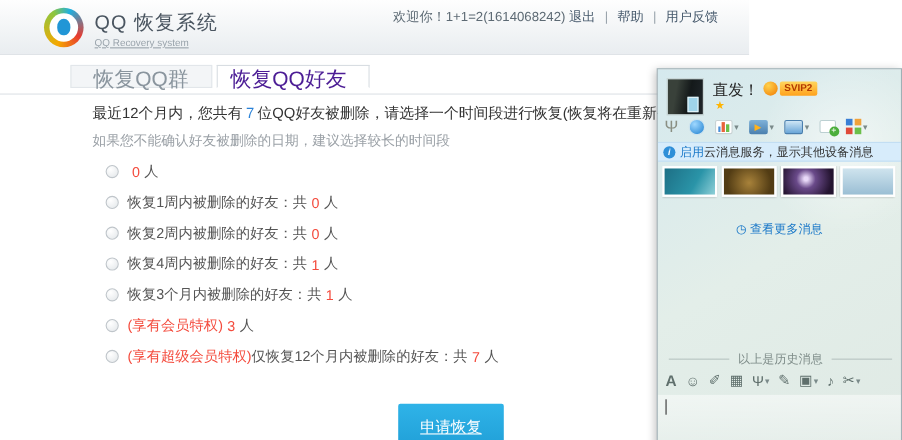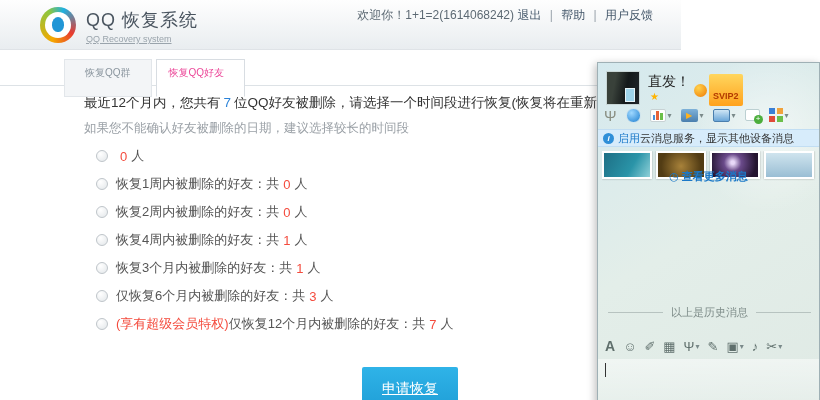--- a/index.html
+++ b/index.html
@@ -19,23 +19,23 @@
   .brand { position:absolute; left:86px; top:8px; }
   .brand-title { font-size:18px; color:#4a5560; letter-spacing:1px; }
   .brand-sub { font-size:9px; color:#9aa4ac; margin-top:2px;text-decoration:underline; }
   .hdr-right { position:absolute; right:28px; top:7px; font-size:12px; color:#5d6a74; }
   .hdr-right a { color:#45586b; text-decoration:none; cursor:pointer; }
   .hdr-sep { color:#9aa4ac; margin:0 5px; }
 
   
   .tabline { position:absolute; top:85px; left:0; width:820px; height:1px; background:#dde2e6; }
   .tabs { position:absolute; top:59px; left:64px; z-index:2; display:flex; }
-  .tab { height:38px; line-height:25px; padding:0 20px; font-size:10px; margin-right:4px;
+  .tab { height:21px; line-height:25px; padding:0 20px; font-size:19px; margin-right:4px;
          border:1px solid #e2e6ea; background:#f3f5f7; color:#8a959e; cursor:pointer; }
-  .tab.active { background:#fff; border-color:#d8dde2; border-bottom-color:#fff; color:#ec4899;padding-left:12px; }
+  .tab.active { background:#fff; border-color:#d8dde2; border-bottom-color:#fff; color:#4c1d95;padding-left:12px; }
 
   
   .intro { position:absolute; top:94px; left:84px; font-size:13.5px; color:#333; }
   .intro .blue { color:#2a82d8; margin:0 3px; }
   .hint { position:absolute; top:120px; left:84px; font-size:12.5px; color:#9aa0a6;text-align:center; }
   .opts { position:absolute; top:146px; left:96px; }
   .opt { height:20px; margin-bottom:8px; display:flex; align-items:center; font-size:13px; color:#555; cursor:pointer; }
   .radio { width:12px; height:12px; border-radius:50%; border:1px solid #bfc5ca;
            background:radial-gradient(circle at 35% 30%,#fff,#e2e6e9); margin-right:8px; flex:none; }
   .opt .vip { color:#f44b3d; }
@@ -50,21 +50,21 @@
           background:linear-gradient(150deg,#d5e9ee 0%,#e3eee9 45%,#dfe9e4 100%); overflow:hidden; }
   .chat::before { content:""; position:absolute; right:-30px; top:-10px; width:160px; height:160px;
           background:radial-gradient(circle,rgba(255,255,255,.55),rgba(255,255,255,0) 70%); pointer-events:none; }
   .avatar { position:absolute; left:8px; top:8px; width:34px; height:34px; cursor:pointer;
           background:linear-gradient(100deg,#39413a 25%,#14191a 60%,#20262a); border:1px solid #c8d6d6; }
   .avatar::after { content:""; position:absolute; left:18px; top:16px; width:8px; height:12px;
           background:#9fd4ea; border:1px solid #e6f4f8; }
   .chat-name { position:absolute; left:50px; top:10px; font-size:14px; color:#222; }
   .svip { position:absolute; left:96px; top:11px; display:flex; align-items:center; cursor:pointer; }
   .svip-pt { width:13px; height:13px; border-radius:50%; background:radial-gradient(circle at 35% 30%,#ffd24d,#f07800); margin-right:2px; }
-  .svip-badge { height:13px; line-height:13px; padding:16px 4px; font-size:9px; font-weight:bold;
+  .svip-badge { height:13px; line-height:13px; padding:0 4px; font-size:9px; font-weight:bold;
           color:#b33a00; background:linear-gradient(#ffd65e,#ffa21d); border-radius:2px; }
   .star { position:absolute; left:52px; top:28px; font-size:10px; color:#ffb400; }
 
   .cbar { position:absolute; left:0; top:40px; width:100%; height:24px; display:flex; align-items:center; padding:0 6px; }
   .cbar .ic { display:flex; align-items:center; margin-right:9px; cursor:pointer; }
   .mic-g { font-size:15px; color:#8a8f83; }
   .cam { width:15px; height:15px; border-radius:50%; background:radial-gradient(circle at 35% 30%,#9fd8ff,#1d7fd0); border:1px solid #cfe4ee; }
   .chartic { width:16px; height:13px; background:#fff; border:1px solid #c8d2d4; border-radius:2px;
           display:flex; align-items:flex-end; justify-content:center; gap:1px; padding:1px 2px; }
   .chartic i { display:block; width:3px; background:#e8a23b; }
@@ -90,27 +90,27 @@
           font-size:8px; line-height:11px; text-align:center; font-style:italic; font-weight:bold; margin-right:4px; flex:none; }
   .notice .lnk { color:#1a78c8; cursor:pointer; }
 
   .thumbs { position:absolute; left:4px; top:88px; width:219px; height:30px; display:flex; gap:4px; overflow:hidden; }
   .thumb { width:50px; height:28px; border:2px solid #fff; box-shadow:0 0 2px rgba(0,0,0,.3); flex:none; cursor:pointer; }
   .t1 { background:linear-gradient(120deg,#1d6f85,#2a94a8 60%,#8fd0d8); }
   .t2 { background:radial-gradient(circle at 50% 55%,#a8823a,#523c14 75%); }
   .t3 { background:radial-gradient(circle at 45% 40%,#e8d8f8 6%,#6a4a8a 30%,#241430 80%); }
   .t4 { background:linear-gradient(#cfe4ee,#9abed4); }
 
-  .more { position:absolute; left:0; top:106px; width:100%; text-align:center; font-size:11px; color:#1a78c8; cursor:pointer;font-weight:bold; }
+  .more { position:absolute; left:0; top:138px; width:100%; text-align:center; font-size:11px; color:#1a78c8; cursor:pointer; }
   .more .clk { font-size:11px; margin-right:3px; }
   .tstamp { position:absolute; left:0; top:140px; width:100%; text-align:center; font-size:11px; color:#8a9595; }
 
   .hist { position:absolute; left:10px; top:240px; width:203px; display:flex; align-items:center; font-size:11px; color:#7f8d8a; }
   .hist::before,.hist::after { content:""; flex:1; height:1px; background:#b7c3c0; }
-  .hist span { margin:2px 8px; }
+  .hist span { margin:16px 8px; }
 
   .ebar { position:absolute; left:0; top:272px; width:100%; height:22px; display:flex; align-items:center;
           padding:0 7px; color:#5f6f6c; }
   .ebar .eic { font-size:13px; margin-right:8px; cursor:pointer; display:flex; align-items:center; }
   .ebar .eic .caret { margin-left:1px; }
   .ebar .eic.bold { font-weight:bold; font-size:14px; }
 
   .inputarea { position:absolute; left:0; top:296px; width:100%; height:42px;
           background:linear-gradient(rgba(255,255,255,.5),rgba(255,255,255,.2)); cursor:text; }
   .cursorbar { position:absolute; left:7px; top:4px; width:1px; height:14px; background:#333; }
@@ -177,21 +177,21 @@
     </div>
     <div class="opt">
       <span class="radio"></span>
       <span class="vip"></span>
       <span>恢复3个月内被删除的好友：共</span>
       <span class="cnt">1</span>
       <span>人</span>
     </div>
     <div class="opt">
       <span class="radio"></span>
-      <span>仅恢复6个月内被删除的好友：共</span>
+      <span class="vip">(享有会员特权)</span>
       <span class="cnt">3</span>
       <span>人</span>
     </div>
     <div class="opt">
       <span class="radio"></span>
       <span class="vip">(享有超级会员特权)</span>
       <span>仅恢复12个月内被删除的好友：共</span>
       <span class="cnt">7</span>
       <span>人</span>
     </div>

